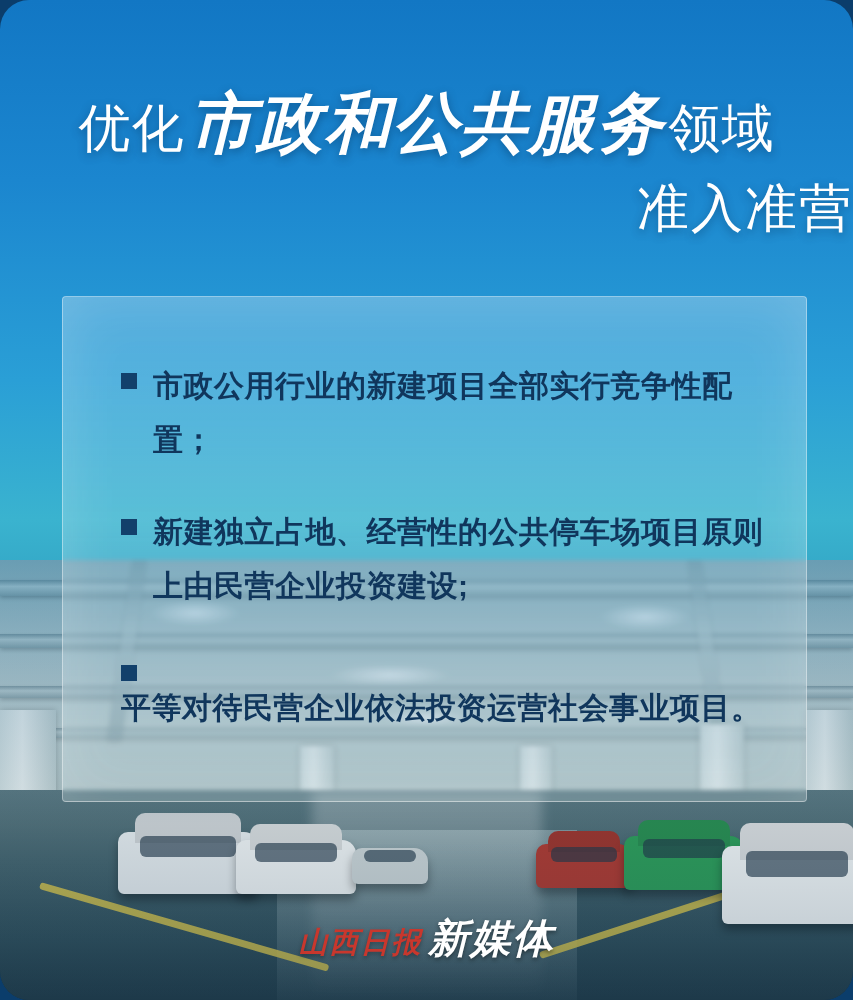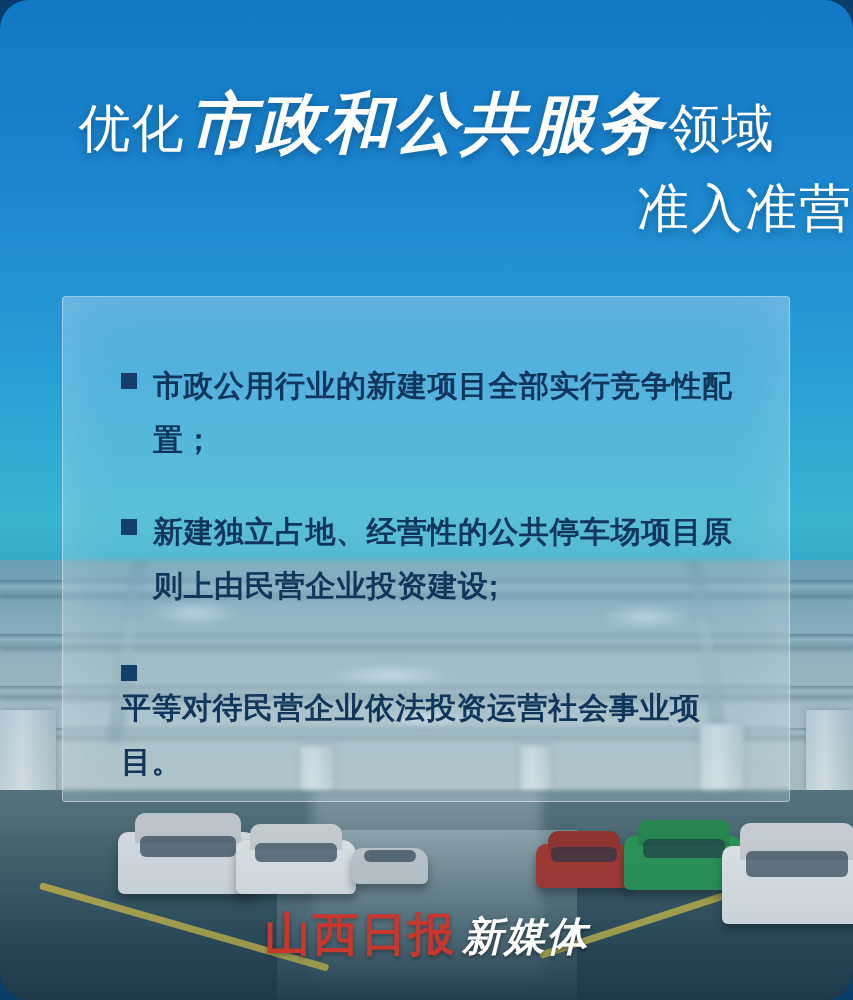--- a/index.html
+++ b/index.html
@@ -178,20 +178,21 @@
     position: absolute;
     left: 62px;
     top: 296px;
     width: 726px;
     height: 504px;
     border: 1px solid rgba(255,255,255,.45);
     border-radius: 4px;
     background: linear-gradient(180deg, rgba(255,255,255,.22) 0%, rgba(235,250,252,.18) 45%, rgba(210,240,245,.14) 100%);
     box-shadow: inset 0 0 60px rgba(255,255,255,.18);
     backdrop-filter: blur(2px);
+    padding-left: 17px;
   }
   .bullets {
     position: absolute;
     left: 58px;
     right: 40px;
     top: 62px;
   }
   .bullet {
     display: flex;
     align-items: flex-start;
@@ -220,22 +221,23 @@
     bottom: 34px;
     text-align: center;
   }
   .footer .logo {
     display: inline-flex;
     align-items: baseline;
     gap: 6px;
   }
   .footer .cn-mark {
     font-family: "DejaVu Serif", "Liberation Serif", serif;
+    font-style: italic;
     font-weight: bold;
-    font-size: 46px;
+    font-size: 29px;
     color: #c8372d;
     letter-spacing: 2px;
     text-shadow: 0 2px 4px rgba(0,0,0,.35);
     text-align: right;
   }
   .footer .cn-sub {
     font-family: "DejaVu Serif", "Liberation Serif", serif;
     font-style: italic;
     font-weight: bold;
     font-size: 40px;

